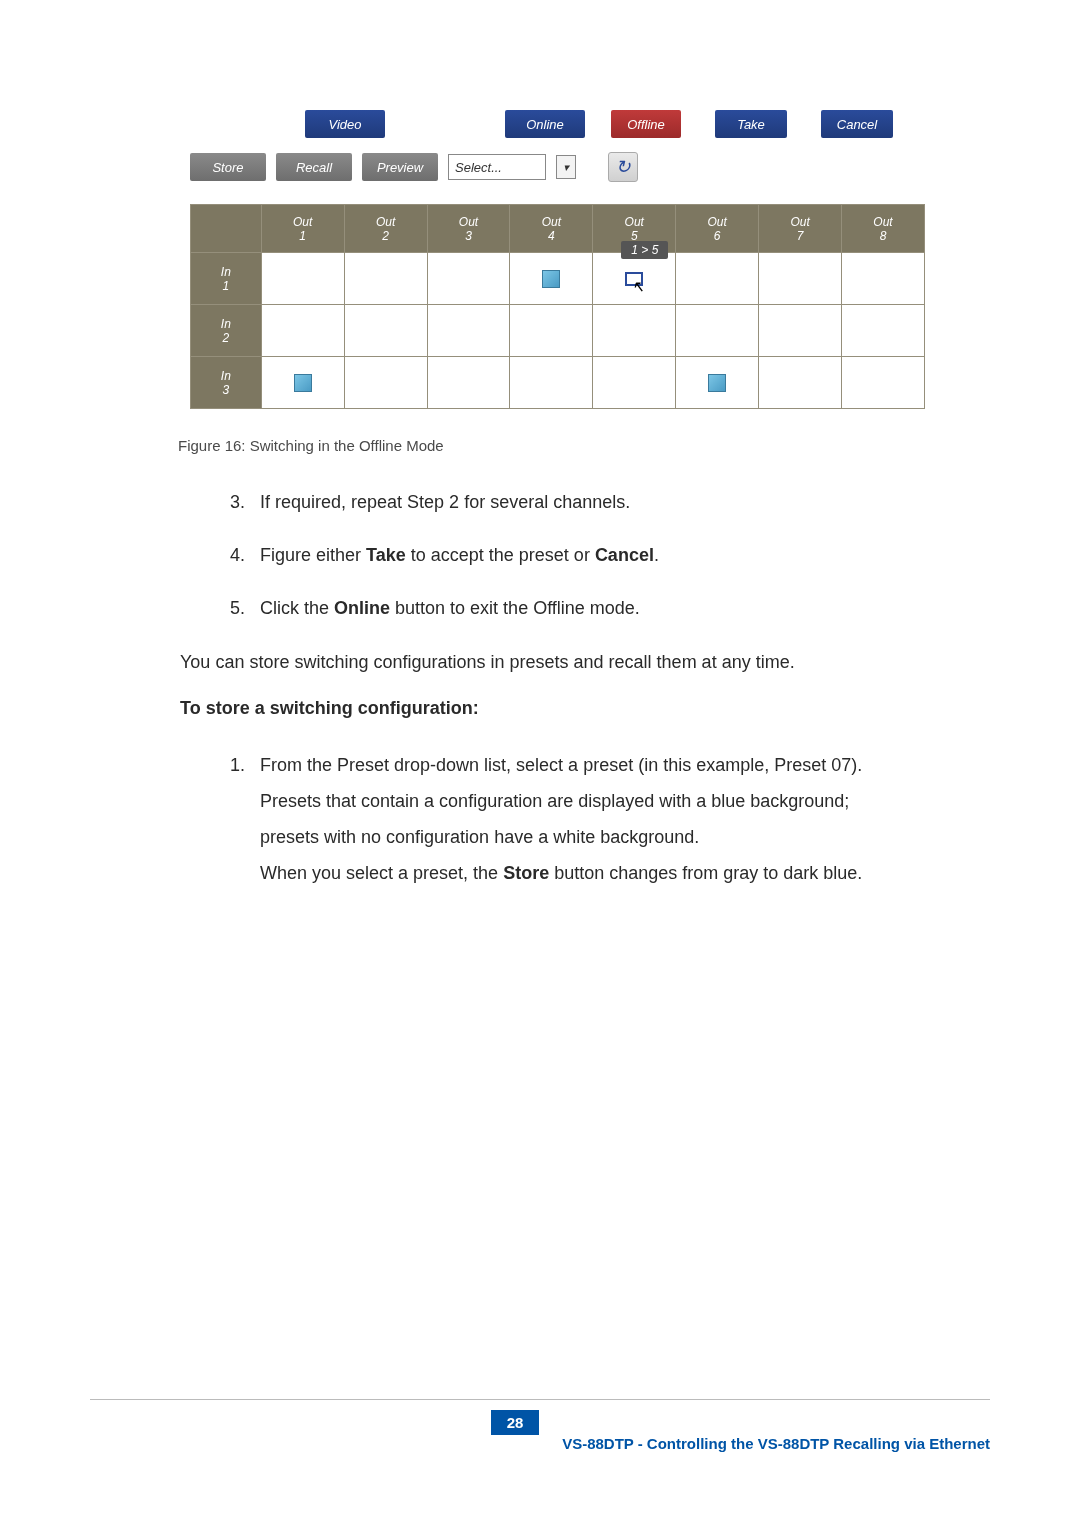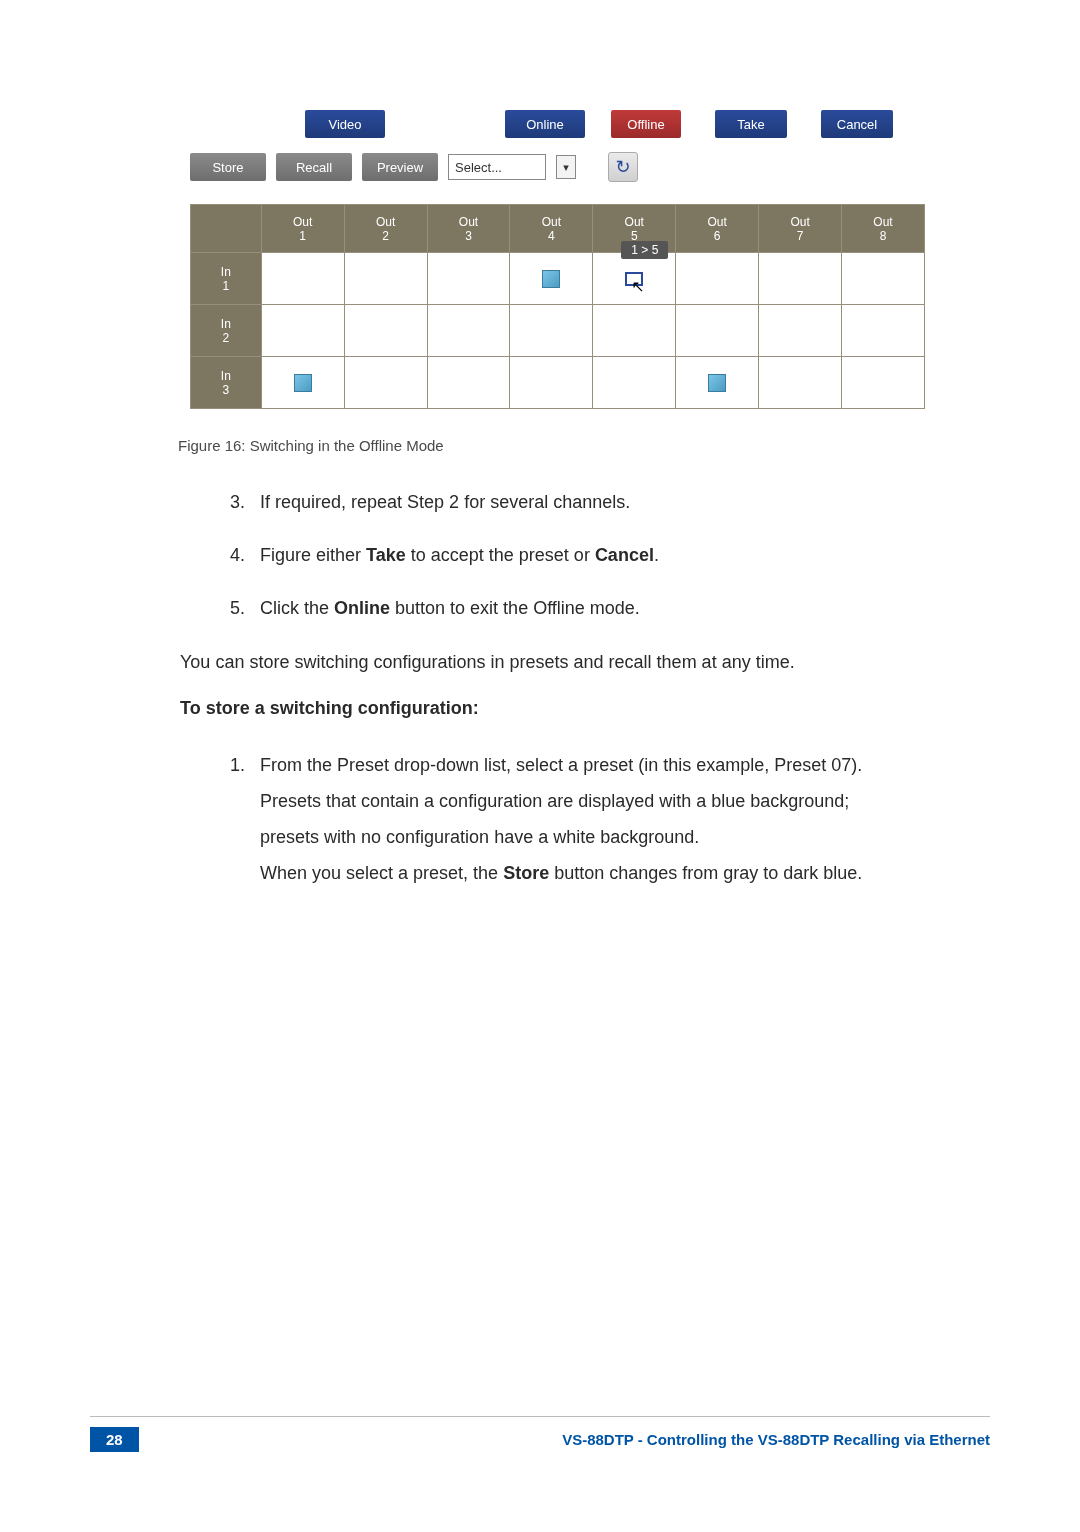--- a/index.html
+++ b/index.html
@@ -13,20 +13,21 @@
   }
   .page {
     padding: 110px 90px 0 90px;
   }
   
   .screenshot {
     margin-left: 100px;
     width: 720px;
     font-size: 13px;
     color: #fff;
+    font-style: italic;
   }
   .ss-row1 {
     display: flex;
     gap: 10px;
     align-items: center;
     margin-bottom: 14px;
   }
   .ss-row1 .spacer1 { width: 105px; }
   .ss-row2 {
     display: flex;
@@ -191,20 +192,21 @@
     bottom: 80px;
     left: 90px;
     right: 90px;
     border-top: 1px solid #bbb;
     padding-top: 10px;
     display: flex;
     align-items: center;
     font-size: 15px;
     color: #0054a6;
     font-weight: bold;
+    flex-direction: column;
   }
   .pagenum {
     background: #0054a6;
     color: #fff;
     padding: 4px 16px;
     margin-right: 50px;
     font-weight: bold;
   }
   .footer-title { margin-left: auto; }
   .bold { font-weight: bold; }

